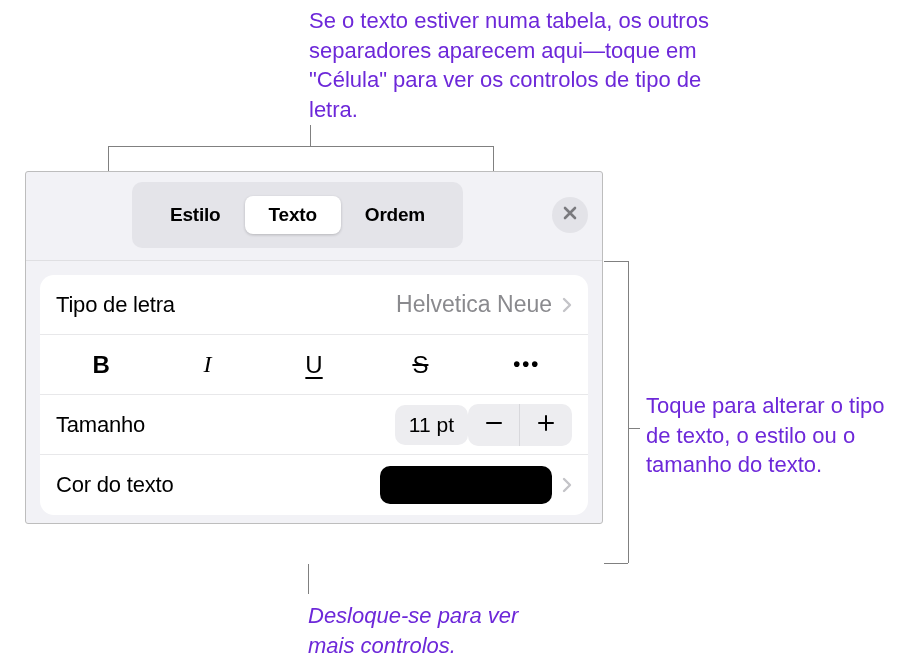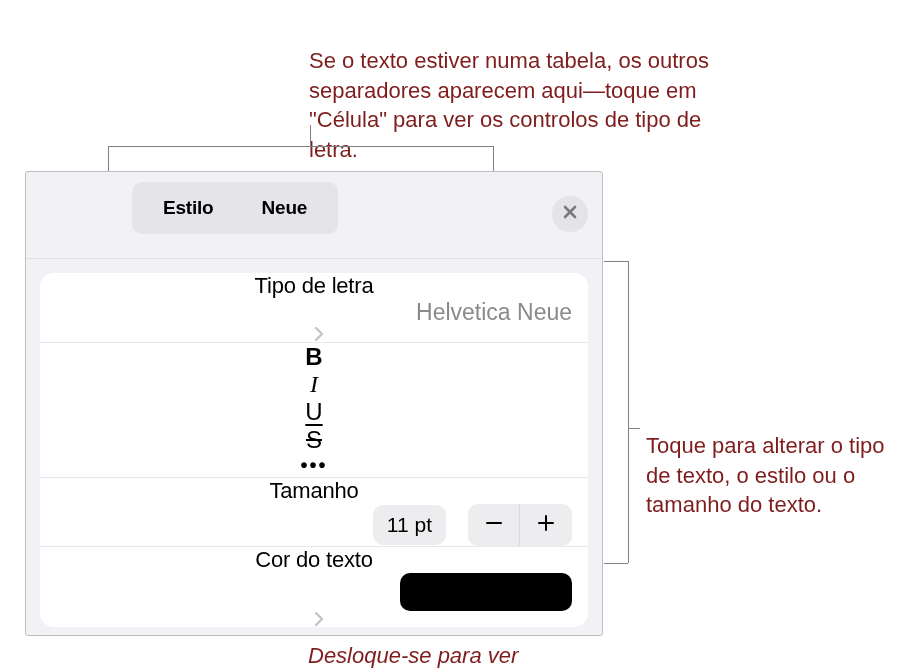--- a/index.html
+++ b/index.html
@@ -7,23 +7,22 @@
       font-family: -apple-system, BlinkMacSystemFont, "Helvetica Neue", Arial, sans-serif;
       width: 902px;
       height: 668px;
       position: relative;
       background: #fff;
     }
     .callout {
       position: absolute;
       font-size: 22px;
       line-height: 1.35;
-      color: #7f1d1d;
+      color: #6d28d9;
       font-weight: 400;
-      margin-top: 40px;
     }
     .callout-top { left: 309px; top: 6px; width: 400px; }
     .callout-right { left: 646px; top: 391px; width: 250px; }
     .callout-bottom { left: 308px; top: 601px; width: 260px; font-style: italic; }
 
     .leader { position: absolute; background: #808080; }
     .leader-top-h { left: 108px; top: 146px; width: 385px; height: 1px; }
     .leader-top-vl { left: 108px; top: 146px; width: 1px; height: 25px; }
     .leader-top-vr { left: 493px; top: 146px; width: 1px; height: 25px; }
     .leader-top-vm { left: 310px; top: 125px; width: 1px; height: 21px; }
@@ -48,22 +47,22 @@
     .panel-header {
       display: flex;
       align-items: center;
       padding: 10px 14px 12px 14px;
       border-bottom: 1px solid rgba(0,0,0,0.08);
     }
     .seg {
       display: flex;
       background: #e4e4e9;
       border-radius: 10px;
-      padding: 7px;
-      margin: 0 auto 12px 92px;
+      padding: 14px;
+      margin: 0 auto 0 92px;
     }
     .seg-btn {
       font-size: 19px;
       font-weight: 600;
       color: #000;
       padding: 8px 24px;
       border-radius: 8px;
       cursor: pointer;
       letter-spacing: -0.2px;
     }
@@ -88,21 +87,20 @@
       background: #fff;
       border-radius: 14px;
       overflow: hidden;
     }
     .row {
       display: flex;
       align-items: center;
       min-height: 60px;
       padding: 0 16px;
       border-bottom: 1px solid #e8e8ea;
-      flex-direction: column;
     }
     .row:last-child { border-bottom: none; text-align: right; }
     .row-label {
       font-size: 22px;
       color: #000;
       letter-spacing: -0.2px;
     }
     .row-value {
       margin-left: auto;
       font-size: 23px;
@@ -133,21 +131,21 @@
     .fmt-b { font-weight: 800; }
     .fmt-i { font-style: italic; font-family: Georgia, serif; font-weight: 500; }
     .fmt-u { text-decoration: underline; text-underline-offset: 4px; }
     .fmt-s { text-decoration: line-through; }
     .fmt-more { letter-spacing: 2px; font-weight: 800; font-size: 20px; }
 
     .size-controls {
       margin-left: auto;
       display: flex;
       align-items: center;
-      gap: 22px;
+      gap: 0;
       justify-content: center;
     }
     .size-pill {
       background: #ededf0;
       border-radius: 10px;
       padding: 8px 14px;
       font-size: 21px;
       color: #000;
     }
     .stepper {
@@ -191,21 +189,22 @@
 <div class="leader leader-right-ht"></div>
 <div class="leader leader-right-hb"></div>
 <div class="leader leader-right-out"></div>
 
 <div class="leader leader-bottom-v"></div>
 
 <div class="panel">
   <div class="panel-header">
     <div class="seg">
       <div class="seg-btn">Estilo</div>
-      <div class="seg-btn">Neue</div>
+      <div class="seg-btn active">Texto</div>
+      <div class="seg-btn">Ordem</div>
     </div>
     <div class="close-btn">
       <span>
         <svg viewBox="0 0 16 16">
             <path d="M3 3 L13 13 M13 3 L3 13" stroke="#7a7a7e" stroke-width="2.6" stroke-linecap="round" fill="none"></path>
           </svg>
       </span>
     </div>
   </div>
 

